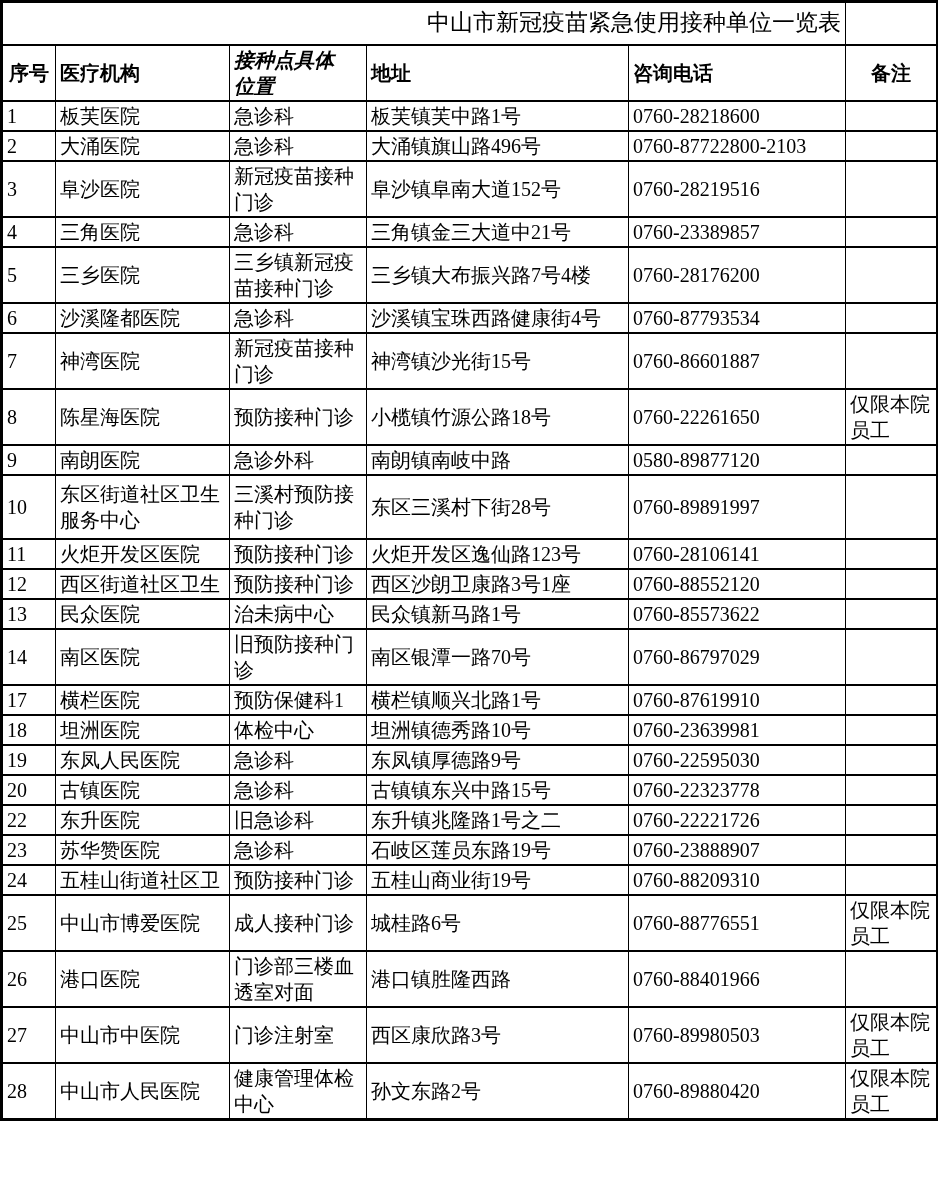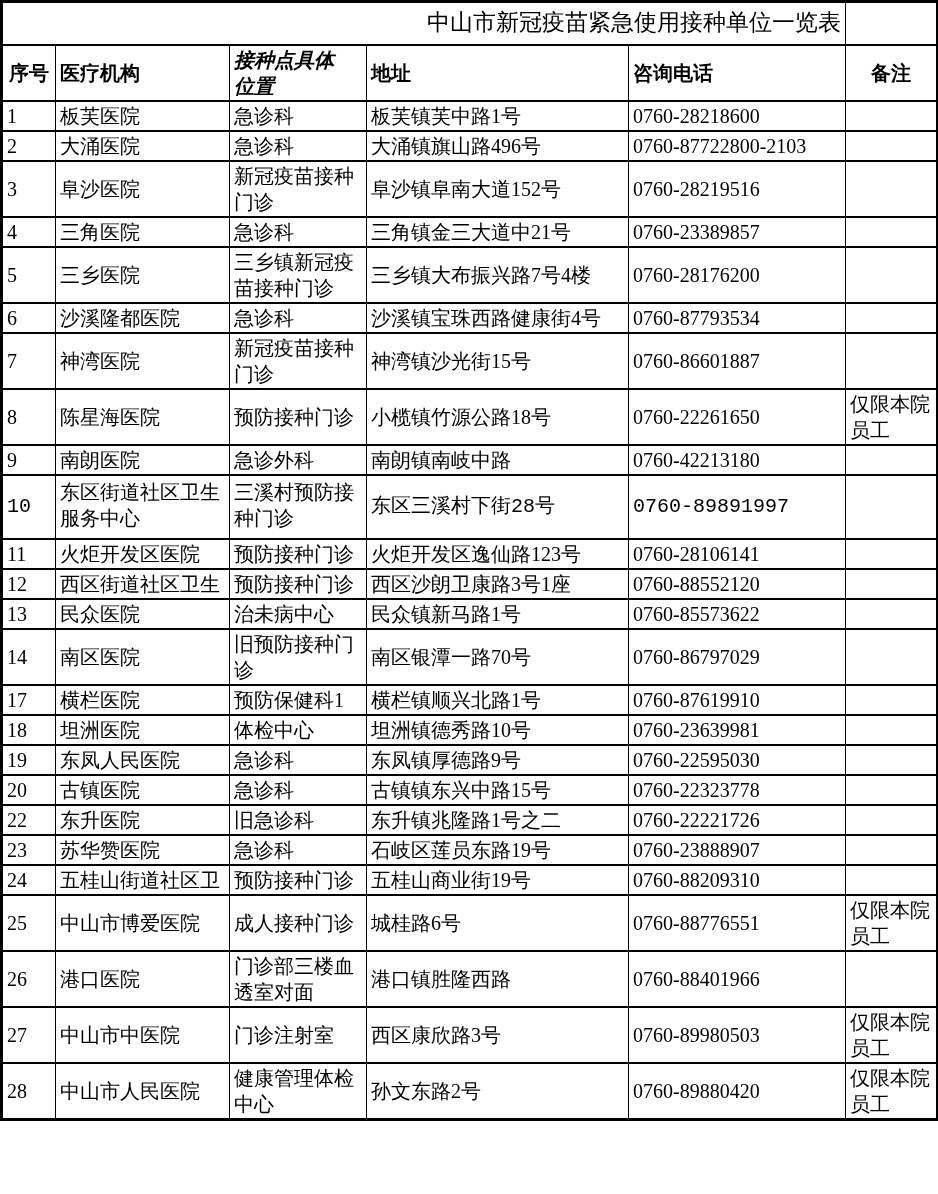--- a/index.html
+++ b/index.html
@@ -64,21 +64,21 @@
   tr.header-row th.col-remark {
     text-align: center;
   }
   tr.header-row th.col-location {
     white-space: pre-line;
     font-style: italic;
   }
   tbody tr {
     height: 27px;
   }
-  tbody tr:nth-child(10) { height: 64px; font-family: Liberation Mono, monospace; }
+  tbody tr:nth-child(10) { height: 64px; }
   tbody tr:nth-child(30) { height: 40px; }
   td.col-index {
     text-align: center;
   }
   td.col-remark {
     padding: 1px 7px;
     margin-top: 11px;
   }
 </style>
 </head>
@@ -174,21 +174,21 @@
           <td class="col-location">预防接种门诊</td>
           <td class="col-address">小榄镇竹源公路18号</td>
           <td class="col-phone">0760-22261650</td>
           <td class="col-remark">仅限本院员工</td>
         </tr>
         <tr>
           <td class="col-index">9</td>
           <td class="col-institution">南朗医院</td>
           <td class="col-location">急诊外科</td>
           <td class="col-address">南朗镇南岐中路</td>
-          <td class="col-phone">0760-42213180</td>
+          <td class="col-phone">0580-89877120</td>
           <td class="col-remark"></td>
         </tr>
         <tr>
           <td class="col-index">10</td>
           <td class="col-institution">东区街道社区卫生服务中心</td>
           <td class="col-location">三溪村预防接种门诊</td>
           <td class="col-address">东区三溪村下街28号</td>
           <td class="col-phone">0760-89891997</td>
           <td class="col-remark"></td>
         </tr>

